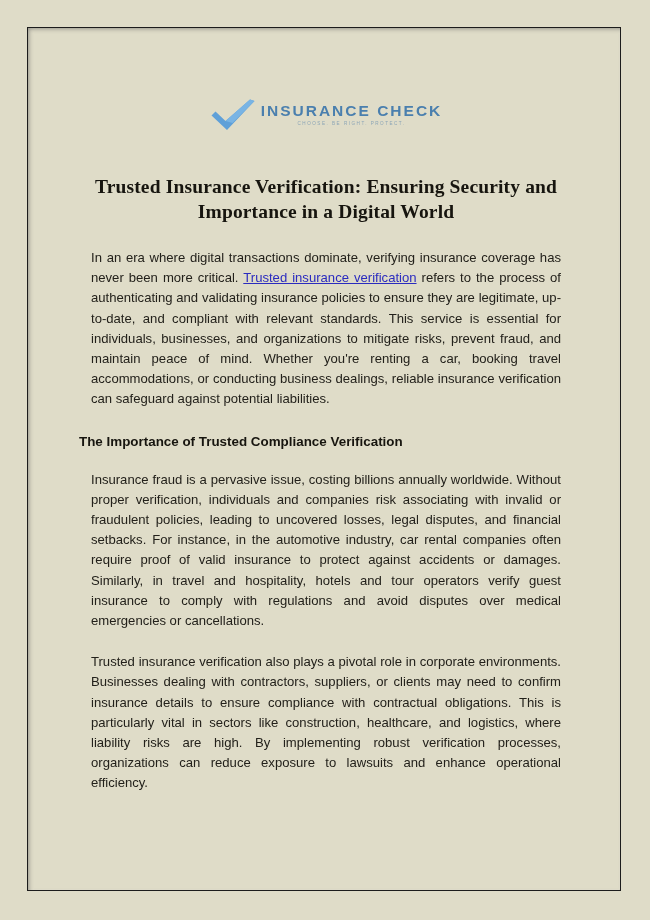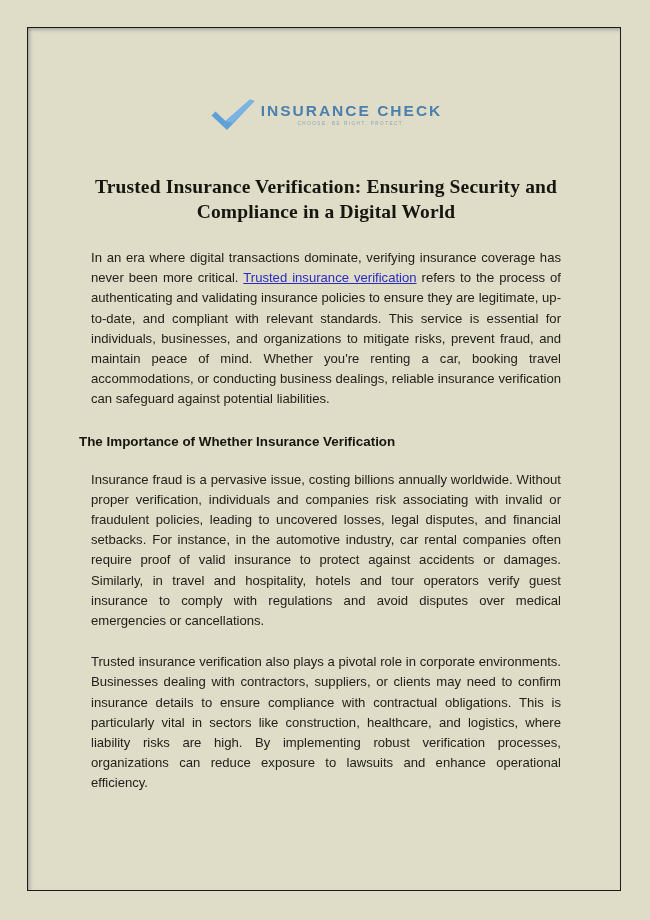--- a/index.html
+++ b/index.html
@@ -146,24 +146,24 @@
           <path d="M1.5 16.5 L5.5 12.5 L15.5 22.0 L40.0 0.5 L44.5 2.0 L17.0 31.0 Z" fill="#5fa0d8"></path>
           <path d="M15.5 22.0 L40.0 0.5 L44.5 2.0 L22.5 24.0 Z" fill="#79b4e4"></path>
         </svg>
         <div class="logo-text-wrap">
           <div class="logo-word">INSURANCE CHECK</div>
           <div class="logo-tagline">CHOOSE. BE RIGHT. PROTECT.</div>
         </div>
       </div>
     </div>
 
-    <h1 class="doc-title">Trusted Insurance Verification: Ensuring Security and Compliance in a Digital World</h1>
+    <h1 class="doc-title">Trusted Insurance Verification: Ensuring Security and Importance in a Digital World</h1>
 
     <p class="body-para para-1"><span>In an era where digital transactions dominate, verifying insurance coverage has never been more critical. </span><a class="inline-link">Trusted insurance verification</a><span> refers to the process of authenticating and validating insurance policies to ensure they are legitimate, up-to-date, and compliant with relevant standards. This service is essential for individuals, businesses, and organizations to mitigate risks, prevent fraud, and maintain peace of mind. Whether you're renting a car, booking travel accommodations, or conducting business dealings, reliable insurance verification can safeguard against potential liabilities.</span></p>
 
-    <h2 class="section-head">The Importance of Whether Insurance Verification</h2>
+    <h2 class="section-head">The Importance of Trusted Compliance Verification</h2>
 
     <p class="body-para para-2">Insurance fraud is a pervasive issue, costing billions annually worldwide. Without proper verification, individuals and companies risk associating with invalid or fraudulent policies, leading to uncovered losses, legal disputes, and financial setbacks. For instance, in the automotive industry, car rental companies often require proof of valid insurance to protect against accidents or damages. Similarly, in travel and hospitality, hotels and tour operators verify guest insurance to comply with regulations and avoid disputes over medical emergencies or cancellations.</p>
 
     <p class="body-para para-3">Trusted insurance verification also plays a pivotal role in corporate environments. Businesses dealing with contractors, suppliers, or clients may need to confirm insurance details to ensure compliance with contractual obligations. This is particularly vital in sectors like construction, healthcare, and logistics, where liability risks are high. By implementing robust verification processes, organizations can reduce exposure to lawsuits and enhance operational efficiency.</p>
 
   </div>
 </div>
 
 </body></html>

